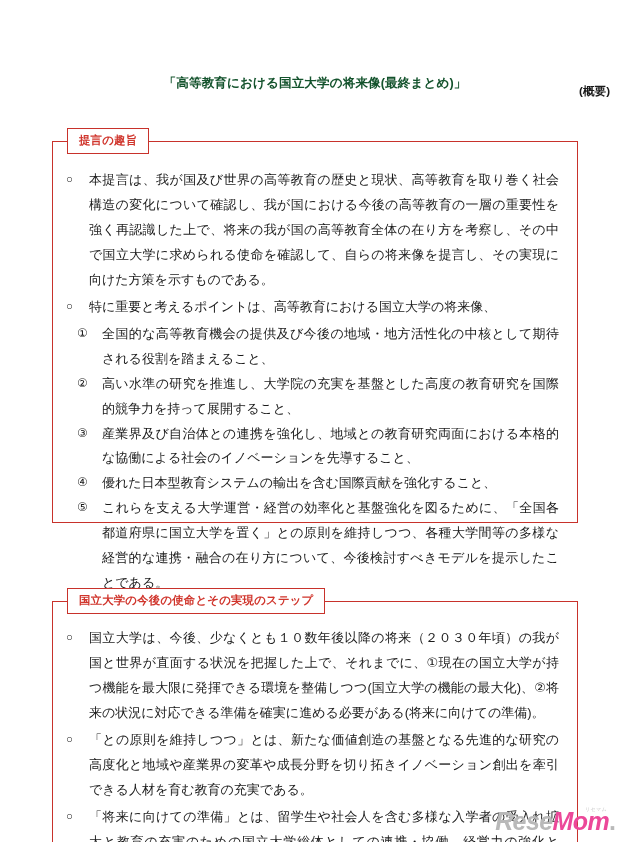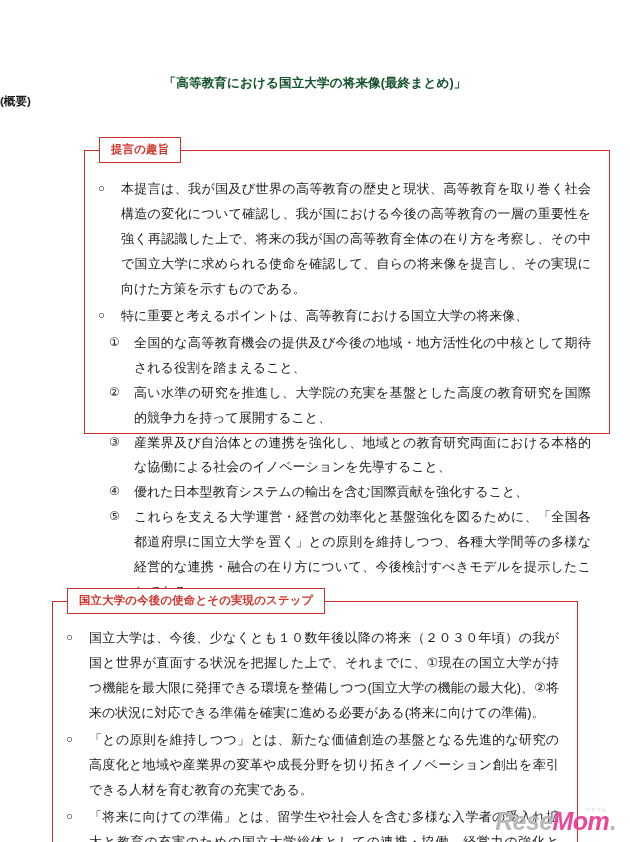--- a/index.html
+++ b/index.html
@@ -25,39 +25,39 @@
     width: 630px;
     text-align: center;
     font-size: 12.6px;
     font-weight: bold;
     letter-spacing: 0.1px;
     color: #14532d;
     line-height: 1.55;
   }
   .doc-subtitle {
     position: absolute;
-    top: 94px;
+    top: 84px;
     left: 0;
     width: 610px;
-    text-align: left;
+    text-align: right;
     font-size: 11.6px;
     font-weight: bold;
     color: #1a1a1a;
   }
 
   
   .section {
     position: absolute;
     left: 52px;
     width: 526px;
     border: 1.6px solid #c8322b;
     box-sizing: border-box;
     background: #ffffff;
   }
-  #section-1 { top: 150px; height: 284px; margin-left: 32px; }
+  #section-1 { top: 141px; height: 382px; }
   #section-2 { top: 564px; height: 259px; margin-top: 37px; }
 
   
   .section-header {
     position: absolute;
     left: 14px;
     top: -14px;
     border: 1.6px solid #c8322b;
     background: #ffffff;
     color: #d0352c;

